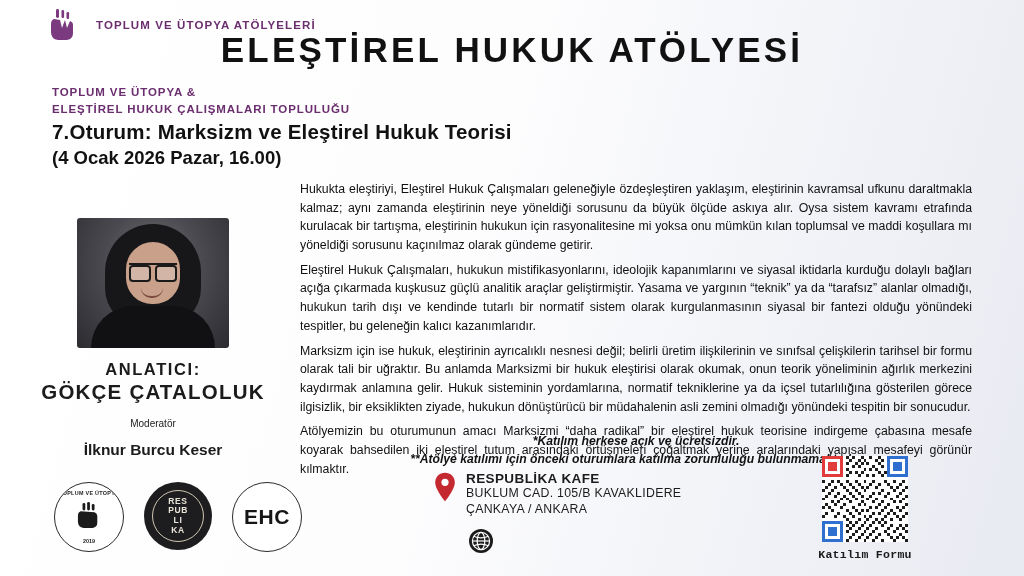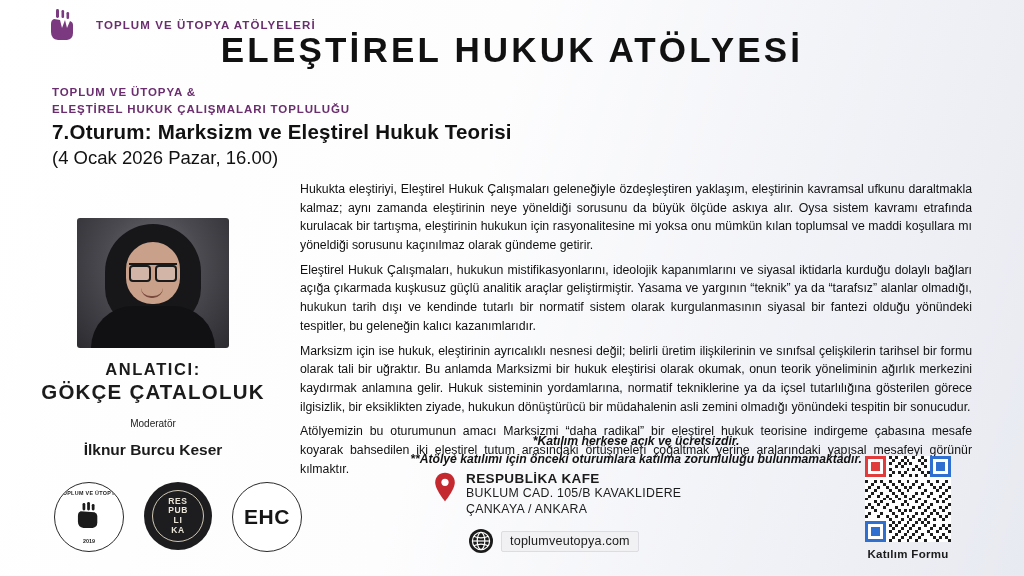--- a/index.html
+++ b/index.html
@@ -72,21 +72,21 @@
     top: 120px;
     color: #111;
   }
   .session-line1 {
     font-size: 20.5px;
     font-weight: bold;
     letter-spacing: 0.2px;
   }
   .session-line2 {
     font-size: 18.5px;
-    font-weight: normal;
+    font-weight: bold;
     margin-top: 3px;
   }
   
   .speaker {
     position: absolute;
     left: 38px;
     top: 218px;
     width: 230px;
     text-align: center;
   }
@@ -244,24 +244,25 @@
     font-size: 12.6px;
     background: #f1f1f4;
     padding: 2px 8px 3px 8px;
     border: 1px solid #dcdce2;
     border-radius: 2px;
     letter-spacing: 0.2px;
   }
   
   .qr-wrap {
     position: absolute;
-    left: 859px;
+    left: 816px;
     top: 456px;
     text-align: center;
     width: 98px;
+    font-family: Liberation Mono, monospace;
   }
   .qr {
     width: 86px;
     height: 86px;
     margin: 0 auto;
     background: #ffffff;
     display: block;
   }
   .qr-caption {
     margin-top: 6px;
@@ -417,21 +418,20 @@
         <circle cx="13" cy="13" r="12" fill="#1b1b1b"></circle>
         <g fill="none" stroke="#ffffff" stroke-width="1.2">
           <circle cx="13" cy="13" r="8.6"></circle>
           <ellipse cx="13" cy="13" rx="3.8" ry="8.6"></ellipse>
           <line x1="4.4" y1="13" x2="21.6" y2="13"></line>
           <path d="M5.6 8.2 q7.4 3.2 14.8 0"></path>
           <path d="M5.6 17.8 q7.4 -3.2 14.8 0"></path>
         </g>
       </svg>
     </span>
-    <span class="website-url">toplumveutopya.com</span>
   </div>
 
   <div class="qr-wrap">
     <svg class="qr" viewBox="0 0 29 29" shape-rendering="crispEdges">
       <rect x="0" y="0" width="29" height="29" fill="#ffffff"></rect>
 
       <g fill="#e23b3b">
         <rect x="0" y="0" width="7" height="1"></rect>
           <rect x="0" y="6" width="7" height="1"></rect>
         <rect x="0" y="0" width="1" height="7"></rect>

